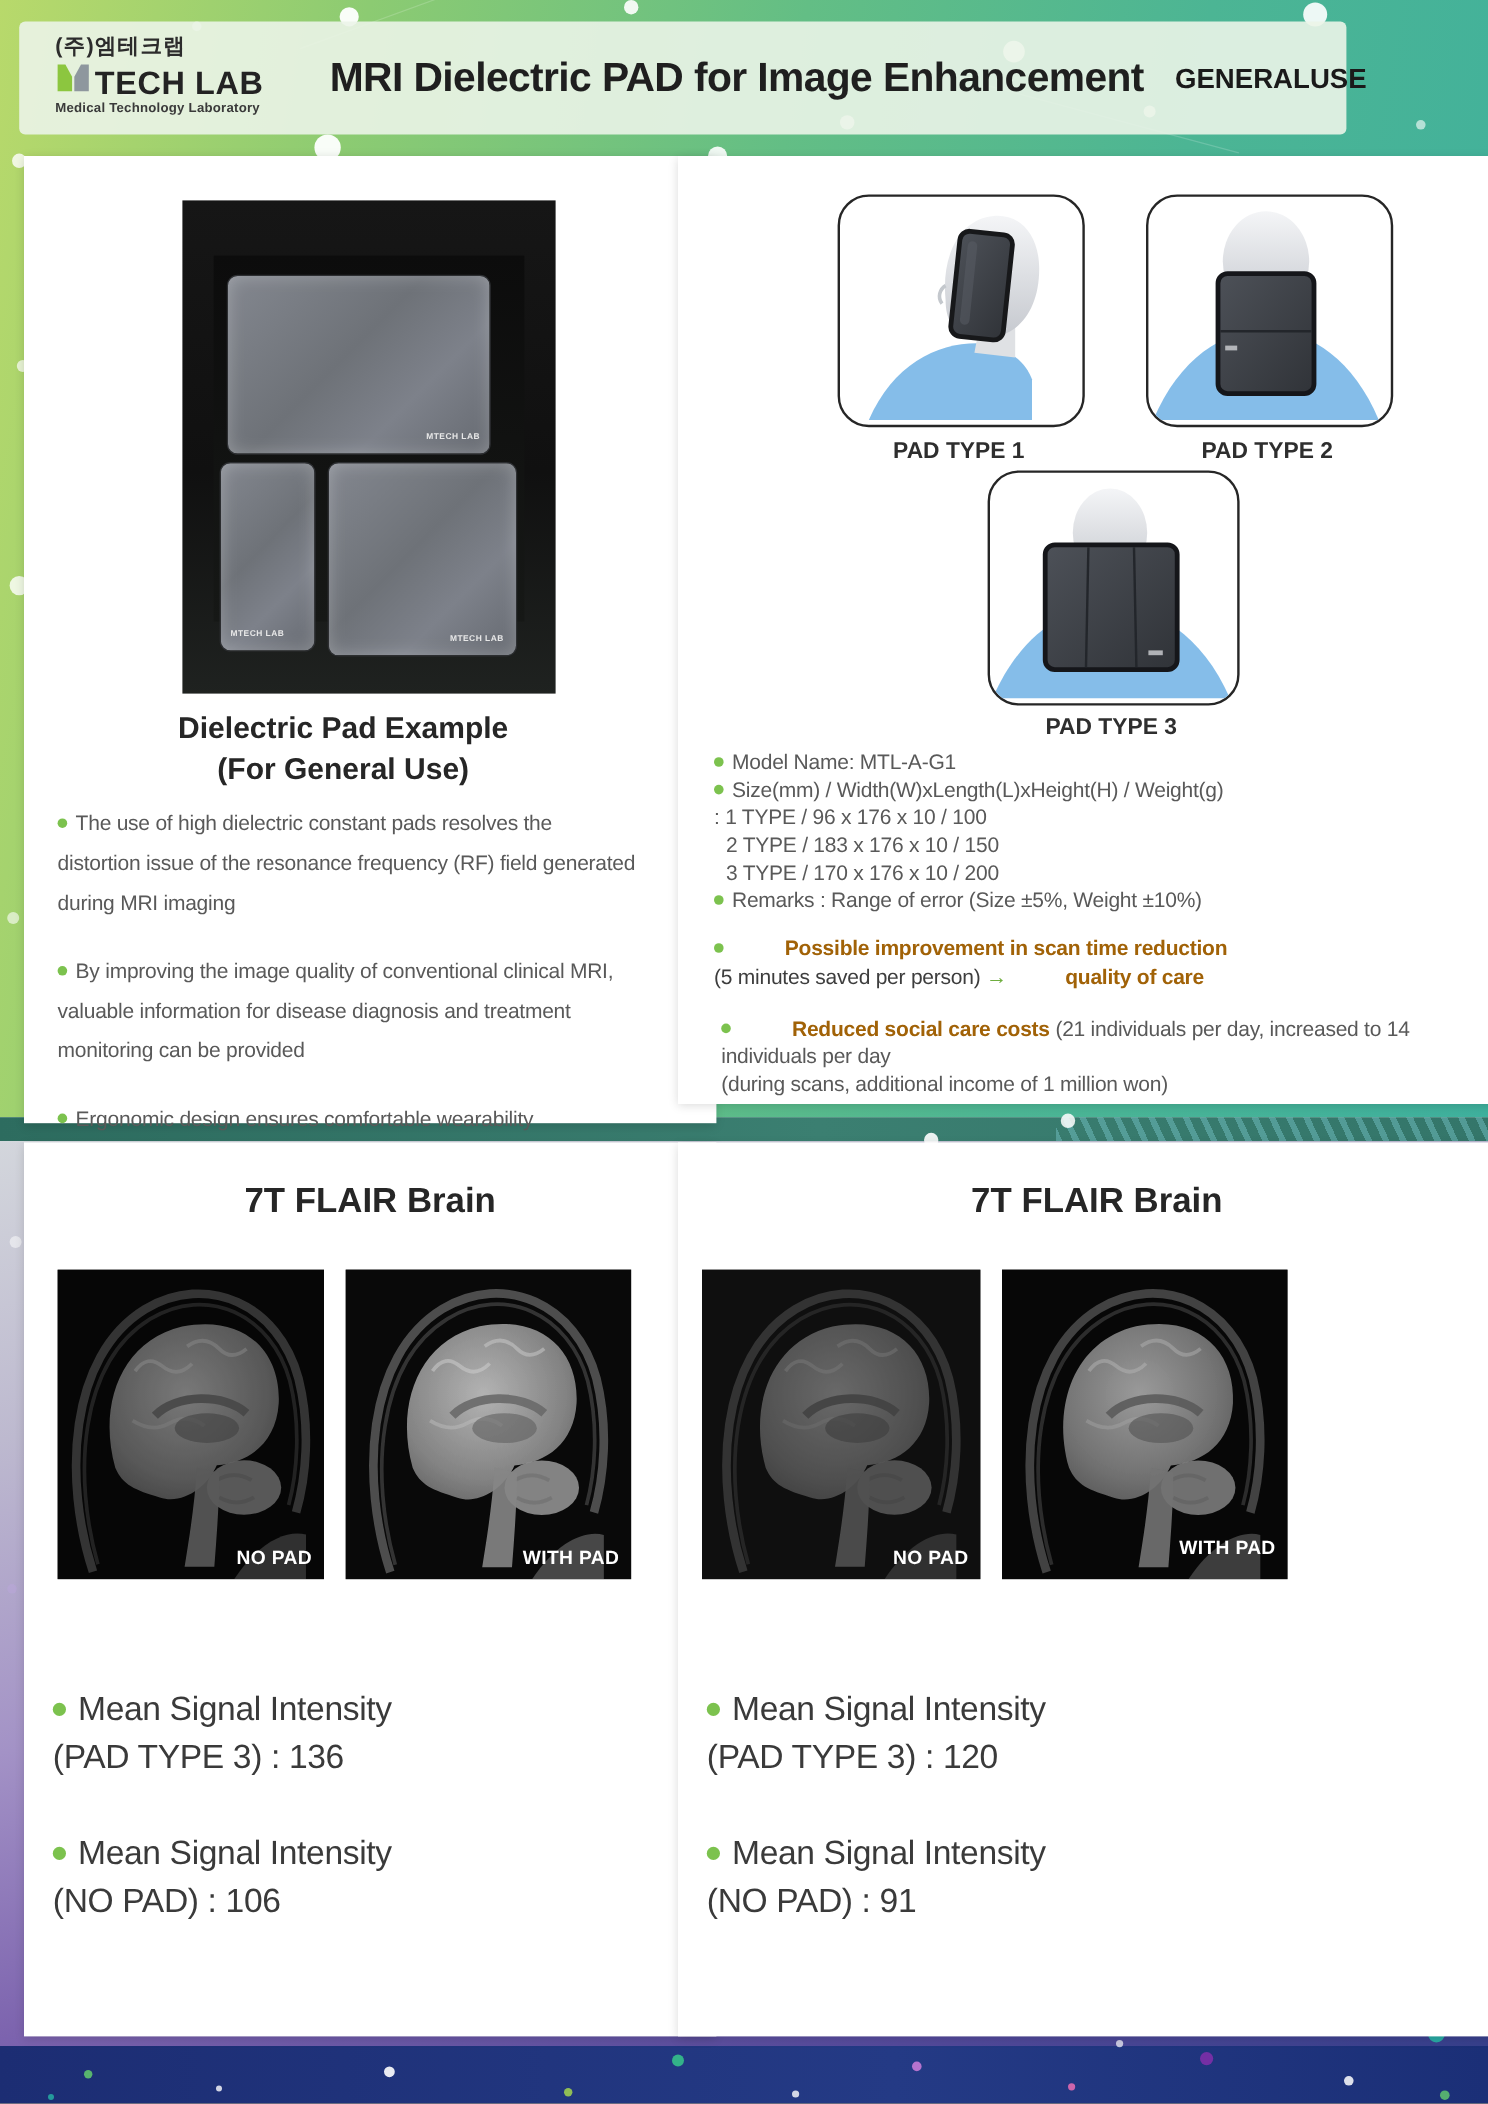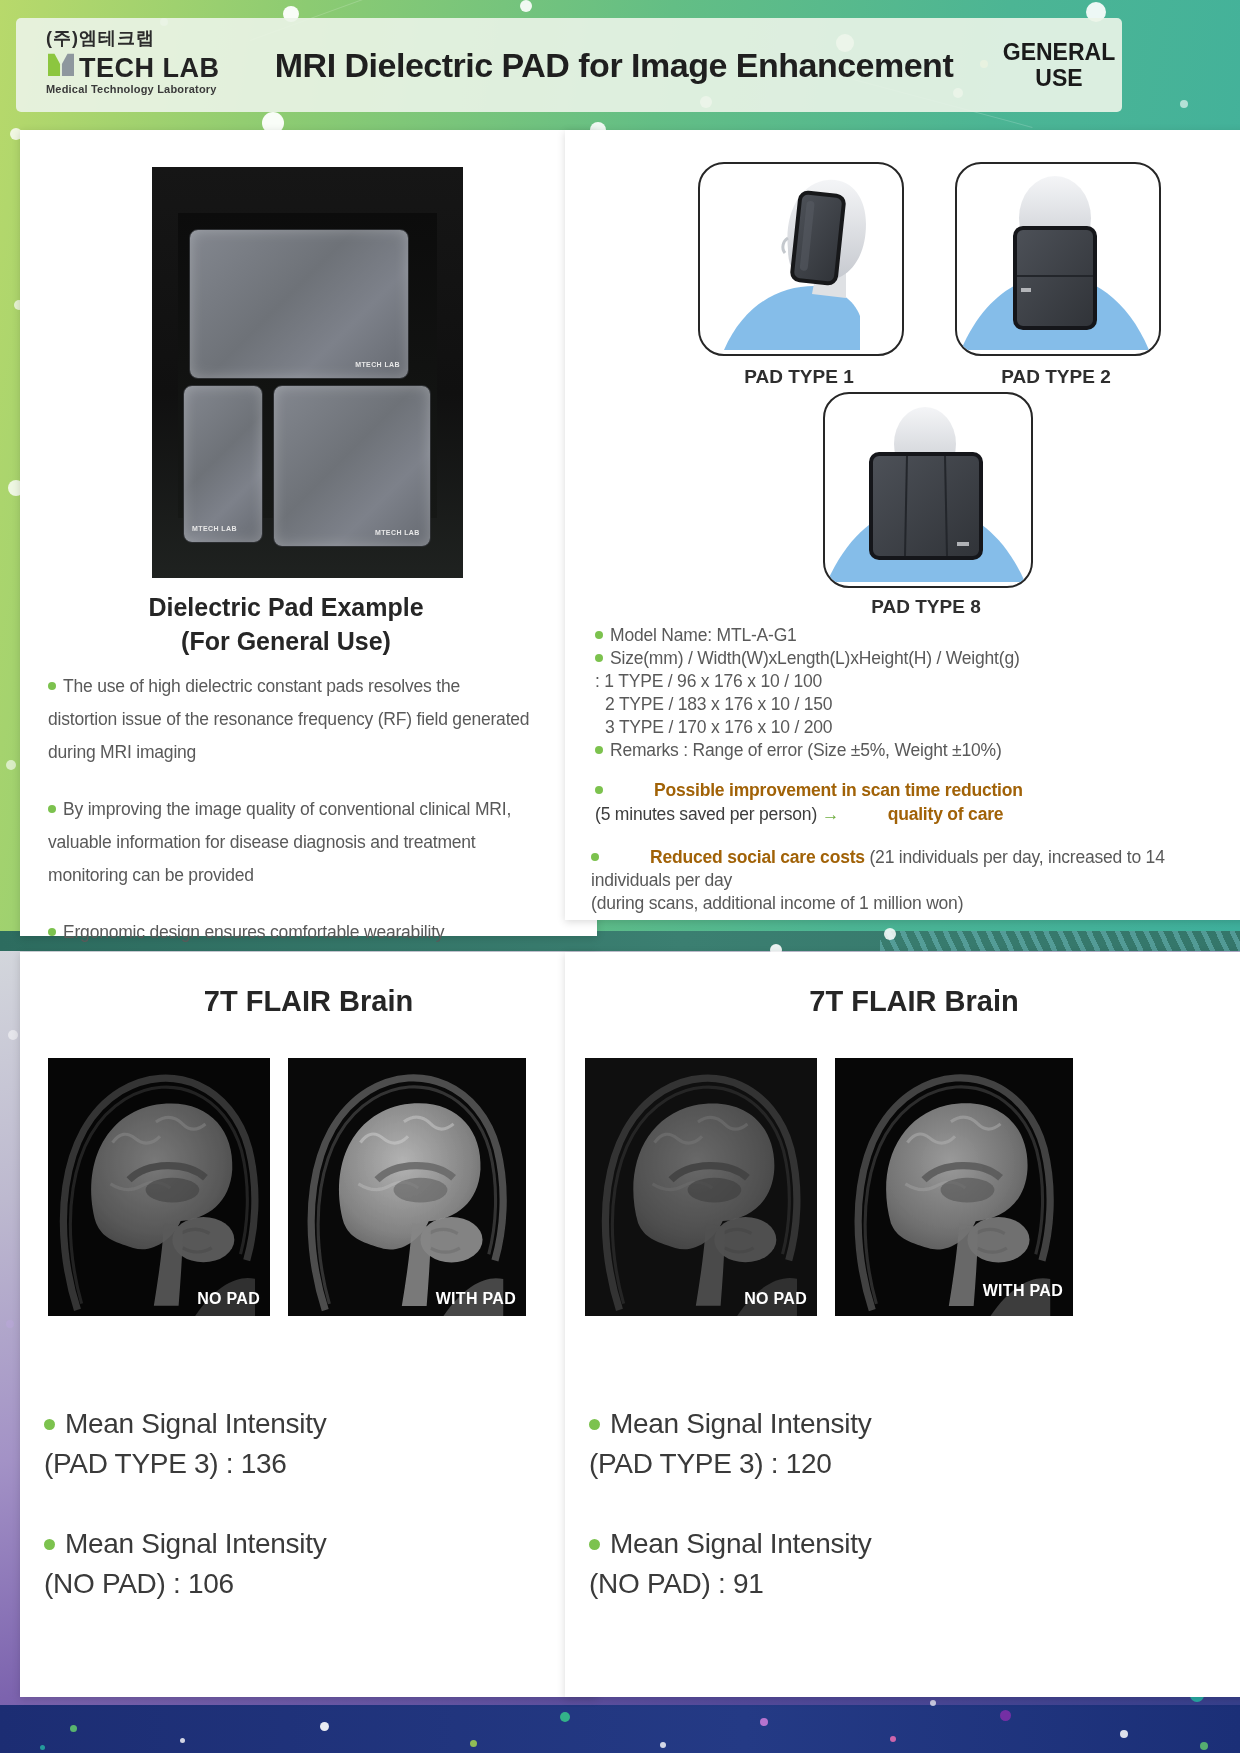--- a/index.html
+++ b/index.html
@@ -22,21 +22,21 @@
   
   .header-panel{position:absolute;left:16px;top:18px;width:1106px;height:94px;z-index:2;
         background:rgba(235,244,232,.9);border-radius:5px;display:flex;align-items:center;}
   .logo{position:absolute;left:30px;top:8px;}
   .logo-kr{font-size:18px;font-weight:bold;color:#2c2c2c;letter-spacing:1px;}
   .logo-row{display:flex;align-items:flex-end;gap:3px;margin-top:1px;}
   .logo-name{font-size:27px;font-weight:bold;color:#232323;letter-spacing:.5px;line-height:26px;}
   .logo-sub{font-size:11px;font-weight:bold;color:#3a3a3a;margin-top:2px;letter-spacing:.2px;}
   .header-title{position:absolute;left:228px;top:0;width:740px;height:94px;display:flex;align-items:center;justify-content:center;
         font-size:34px;font-weight:bold;color:#1f1f1f;letter-spacing:-.5px;text-align:center;}
-  .header-badge{position:absolute;left:968px;top:0;width:150px;height:94px;display:flex;flex-direction:column;
+  .header-badge{position:absolute;left:968px;top:0;width:150px;height:94px;display:flex;flex-direction:row;
         align-items:center;justify-content:center;font-size:23px;font-weight:bold;color:#1a1a1a;line-height:26px;}
   
   .card{position:absolute;background:#fff;z-index:2;box-shadow:0 2px 8px rgba(0,0,0,.15);padding-left:45px;}
   .card-product{left:20px;top:130px;width:532px;height:806px;}
   .card-pads{left:565px;top:130px;width:653px;height:790px;}
   .card-result-l{left:20px;top:952px;width:532px;height:745px;}
   .card-result-r{left:565px;top:952px;width:653px;height:745px;}
   
   .photo{position:absolute;left:132px;top:37px;width:311px;height:411px;background:linear-gradient(180deg,#161616 0%,#101010 55%,#1f2220 100%);}
   .photo-inner{position:absolute;left:26px;top:46px;right:26px;bottom:60px;background:linear-gradient(180deg,#0c0c0c,#161816);}
@@ -45,21 +45,21 @@
   .pad-label{position:absolute;font-size:7px;font-weight:bold;color:#e8e8e8;letter-spacing:.4px;}
   .caption{position:absolute;left:0;top:460px;width:532px;text-align:center;font-size:25px;font-weight:bold;color:#262626;line-height:34px;}
   .bullets{position:absolute;left:28px;top:540px;width:482px;}
   .bullet-p{font-size:17.5px;line-height:33px;color:#595959;margin:0 0 24px 0;letter-spacing:-.2px;}
   .dot{display:inline-block;width:8px;height:8px;border-radius:50%;background:#7cc24e;margin-right:7px;position:relative;top:-2px;}
   
   .ill-box{position:absolute;width:202px;height:190px;border:2px solid #262626;border-radius:26px;background:#fff;overflow:hidden;}
   .ill-label{position:absolute;width:202px;text-align:center;font-size:19px;font-weight:bold;color:#2e2e2e;}
   .specs{position:absolute;left:30px;top:494px;width:600px;font-size:17.5px;line-height:23px;color:#595959;letter-spacing:-.2px;white-space:nowrap;}
   .hl1{position:absolute;left:30px;top:648px;width:600px;font-size:17.5px;line-height:24px;color:#3d3d3d;letter-spacing:-.2px;}
-  .hl2{position:absolute;left:26px;top:716px;width:596px;font-size:17.5px;line-height:23px;color:#595959;letter-spacing:-.2px;}
+  .hl2{position:absolute;left:36px;top:716px;width:596px;font-size:17.5px;line-height:23px;color:#595959;letter-spacing:-.2px;}
   .bold{font-weight:bold;color:#a16207;margin-left:44px;}
   .arrow{color:#6fae3f;font-weight:bold;}
   
   .r-title{position:absolute;left:0;top:33px;width:100%;text-align:center;font-size:29px;font-weight:bold;color:#262626;}
   .mri{position:absolute;top:106px;height:258px;background:#070707;overflow:hidden;}
   .mri svg{position:absolute;left:0;top:0;width:100%;height:100%;}
   .mri-label{position:absolute;right:10px;bottom:8px;font-size:16px;font-weight:bold;color:#fff;letter-spacing:.3px;}
   .metric{position:absolute;left:24px;width:480px;font-size:28px;line-height:40px;color:#3a3a3a;letter-spacing:-.3px;}
   .metric .dot{width:11px;height:11px;margin-right:10px;top:-3px;}
   .m1{top:452px;} .m2{top:572px;}
@@ -238,21 +238,21 @@
     <div class="ill-box" style="left:258px;top:262px;width:206px;height:192px;">
       <svg viewBox="0 0 202 188" width="202" height="188">
         <path d="M2,188 C26,134 62,112 100,110 C138,112 176,134 200,188 Z" fill="#85bde9"></path>
         <ellipse cx="100" cy="50" rx="31" ry="37" fill="url(#headG)"></ellipse>
         <rect x="46" y="60" width="110" height="104" rx="8" fill="url(#padG)" stroke="#15161a" stroke-width="4"></rect>
         <line x1="82" y1="62" x2="80" y2="162" stroke="#23262b" stroke-width="2"></line>
         <line x1="120" y1="62" x2="122" y2="162" stroke="#23262b" stroke-width="2"></line>
         <rect x="132" y="148" width="12" height="4" fill="#cfd1d4" opacity=".8"></rect>
       </svg>
     </div>
-    <div class="ill-label" style="left:258px;top:466px;width:206px;">PAD TYPE 8</div>
+    <div class="ill-label" style="left:258px;top:466px;width:206px;">PAD TYPE 3</div>
 
     <div class="specs">
       <div><span class="dot"></span><span>Model Name: MTL-A-G1</span></div>
       <div><span class="dot"></span><span>Size(mm) / Width(W)xLength(L)xHeight(H) / Weight(g)</span></div>
       <div><span>: 1 TYPE / 96 x 176 x 10 / 100</span></div>
       <div style="padding-left:10px;"><span>2 TYPE / 183 x 176 x 10 / 150</span></div>
       <div style="padding-left:10px;"><span>3 TYPE / 170 x 176 x 10 / 200</span></div>
       <div><span class="dot"></span><span>Remarks : Range of error (Size ±5%, Weight ±10%)</span></div>
     </div>
 

